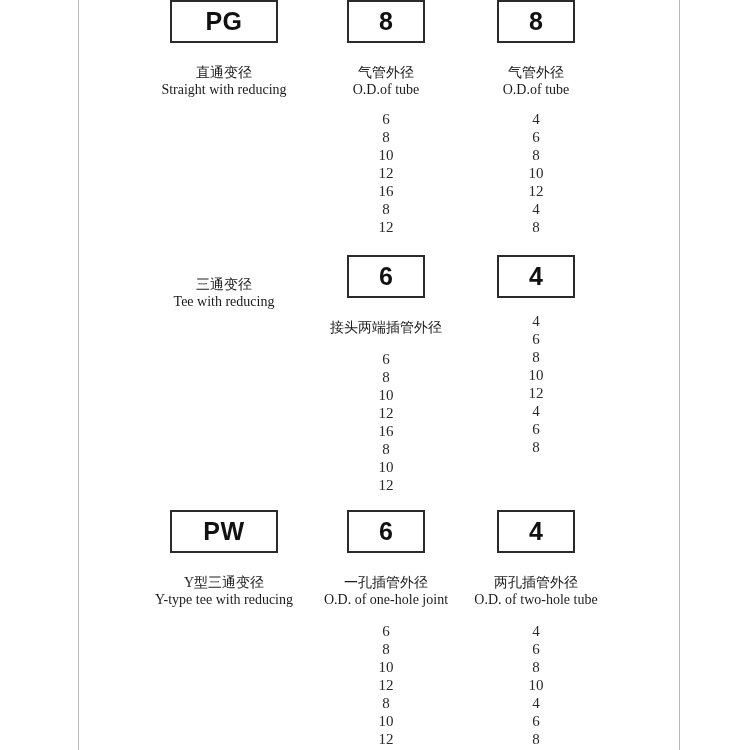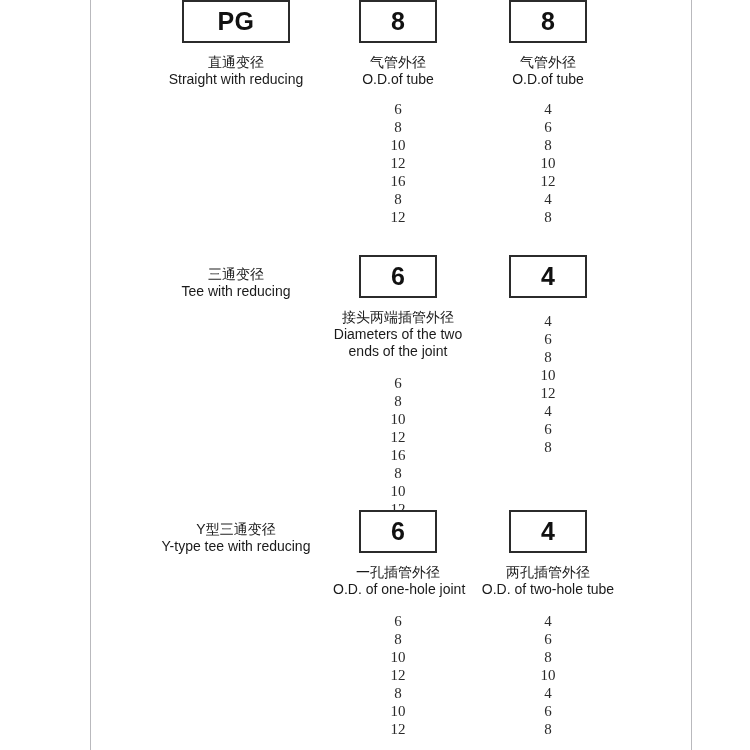--- a/index.html
+++ b/index.html
@@ -22,21 +22,21 @@
     top: 0;
     bottom: 0;
     width: 1px;
     background: #b9b9bd;
   }
   .page-rule.left  { left: 74px; }
   .page-rule.right { left: 675px; }
 
   .sheet {
     position: absolute;
-    left: 16px;
+    left: 4px;
     top: 0;
     width: 604px;
     height: 750px;
   }
 
   
   .section {
     position: absolute;
     left: 0;
     width: 750px;
@@ -77,21 +77,22 @@
   .box-num {
     font-size: 25px;
     font-weight: bold;
     line-height: 1;
     color: #111111;
   }
 
   
   .caption {
     text-align: center;
-    margin-top: 11px;
+    margin-top: 21px;
+    font-family: Liberation Serif, serif;
   }
   .caption .cn {
     display: block;
     font-size: 14px;
     line-height: 17px;
     color: #1a1a1a;
     white-space: nowrap;
   }
   .caption .en {
     display: block;
@@ -188,21 +189,20 @@
         <span class="en">Tee with reducing</span>
       </div>
     </div>
 
     <div class="col col-2">
       <div class="box box-narrow">
         <span class="box-num">6</span>
       </div>
       <div class="caption wrap">
         <span class="cn">接头两端插管外径</span>
-        <span class="en">Diameters of the two ends of the joint</span>
       </div>
       <ul class="values vals-peg">
         <li>6</li>
         <li>8</li>
         <li>10</li>
         <li>12</li>
         <li>16</li>
         <li>8</li>
         <li>10</li>
         <li>12</li>
@@ -222,20 +222,23 @@
         <li>4</li>
         <li>6</li>
         <li>8</li>
       </ul>
     </div>
   </div>
 
   <div class="section sec-pw">
 
     <div class="col col-1">
+      <div class="box box-wide">
+        <span class="box-label">PW</span>
+      </div>
       <div class="caption">
         <span class="cn">Y型三通变径</span>
         <span class="en">Y-type tee with reducing</span>
       </div>
     </div>
 
     <div class="col col-2">
       <div class="box box-narrow">
         <span class="box-num">6</span>
       </div>

